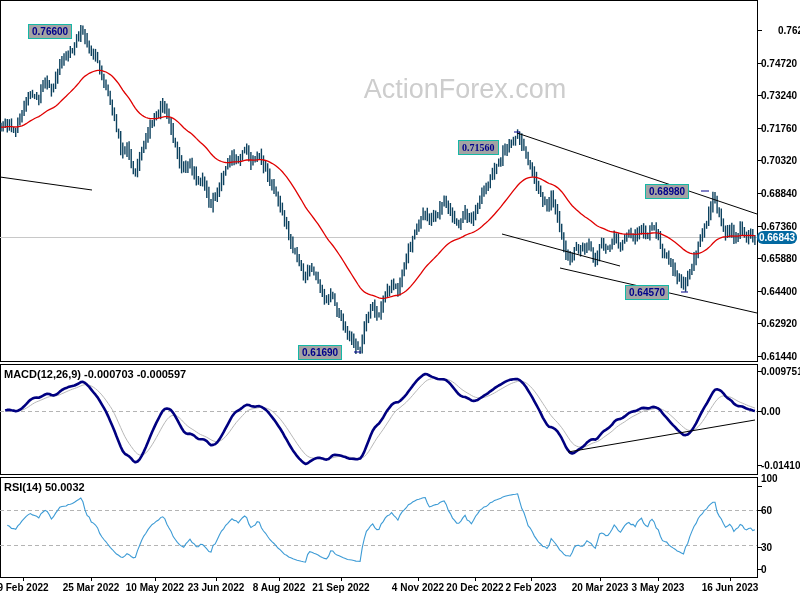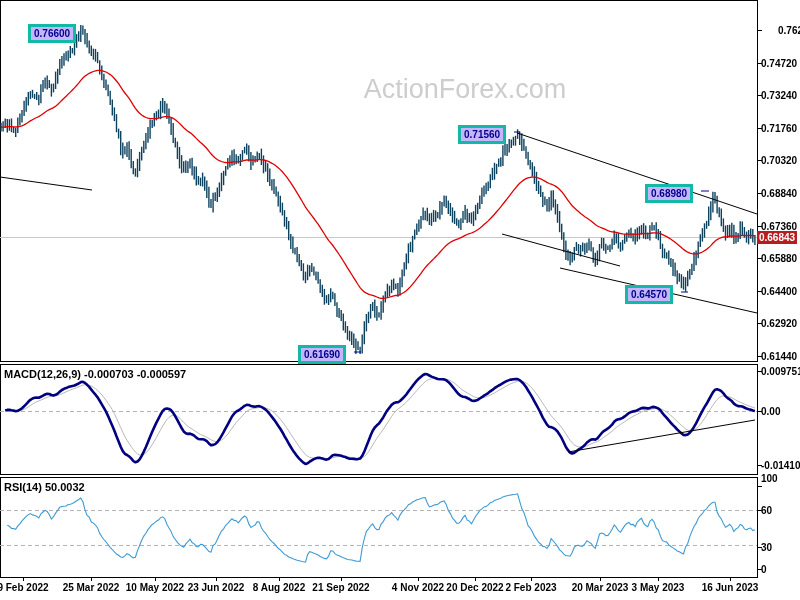--- a/index.html
+++ b/index.html
@@ -8,23 +8,23 @@
   #gfx{position:absolute;left:0;top:0;}
   .hdr{position:absolute;font:700 11px "Liberation Sans",sans-serif;color:#000;white-space:nowrap;z-index:5;}
   .tri{display:inline-block;font-size:8px;margin-right:4px;position:relative;top:-1px;color:#111;}
   .watermark{position:absolute;left:465px;top:89px;transform:translate(-50%,-50%);
              font:400 27px "Liberation Sans",sans-serif;color:#cdcdcd;z-index:1;white-space:nowrap;}
   .axis-lbl{position:absolute;left:761px;transform:translateY(-50%);
             font:700 10px "Liberation Sans",sans-serif;color:#000;white-space:nowrap;z-index:5;}
   .date-lbl{position:absolute;top:582px;transform:translateX(-50%);
             font:700 10px "Liberation Sans",sans-serif;color:#000;white-space:nowrap;z-index:5;}
   .ann{position:absolute;font:700 10px/13px "Liberation Sans",sans-serif;color:#00008b;
-       background:#c4b5fd;border:3px solid #14b8a6;padding:0 3px;z-index:6;white-space:nowrap;}
-  .price-tag{position:absolute;left:757px;width:40px;height:13px;background:#b91c1c;color:#fff;
-             font:700 10px/13px "Liberation Sans",sans-serif;text-align:center;z-index:7;}
+       background:#a3a3a3;border:1px solid #14b8a6;padding:0 3px;z-index:6;white-space:nowrap;}
+  .price-tag{position:absolute;left:757px;width:40px;height:13px;background:#0369a1;color:#fff;
+             font:700 10px/13px "Liberation Sans",sans-serif;text-align:center;z-index:7;border-radius:6px;}
 </style>
 </head>
 <body>
 
 <div id="chart">
   <div class="watermark">ActionForex.com</div>
 
   <svg id="gfx" width="800" height="600">
     <g id="g-frame">
         <rect x="0.5" y="0.5" width="757" height="361" fill="none" stroke="#000000" stroke-width="1" shape-rendering="crispEdges"></rect>
@@ -487,20 +487,20 @@
       <div class="date-lbl" style="left: 216px;">23 Jun 2022</div>
       <div class="date-lbl" style="left: 279px;">8 Aug 2022</div>
       <div class="date-lbl" style="left: 341px;">21 Sep 2022</div>
       <div class="date-lbl" style="left: 418px;">4 Nov 2022</div>
       <div class="date-lbl" style="left: 475px;">20 Dec 2022</div>
       <div class="date-lbl" style="left: 531px;">2 Feb 2023</div>
       <div class="date-lbl" style="left: 600px;">20 Mar 2023</div>
       <div class="date-lbl" style="left: 658px;">3 May 2023</div>
       <div class="date-lbl" style="left: 730px;">16 Jun 2023</div>
       <div class="ann" style="left: 28px; top: 24px;">0.76600</div>
-      <div class="ann" style="left: 458px; top: 125px;">0.71560</div>
+      <div class="ann" style="left: 458px; top: 140px; font-family: Liberation Serif, serif;">0.71560</div>
       <div class="ann" style="left: 645px; top: 184px;">0.68980</div>
       <div class="ann" style="left: 625px; top: 285px;">0.64570</div>
       <div class="ann" style="left: 298px; top: 345px;">0.61690</div>
     </div>
 
   <div class="price-tag" style="top: 231px;">0.66843</div>
 </div>
 
 </body></html>

